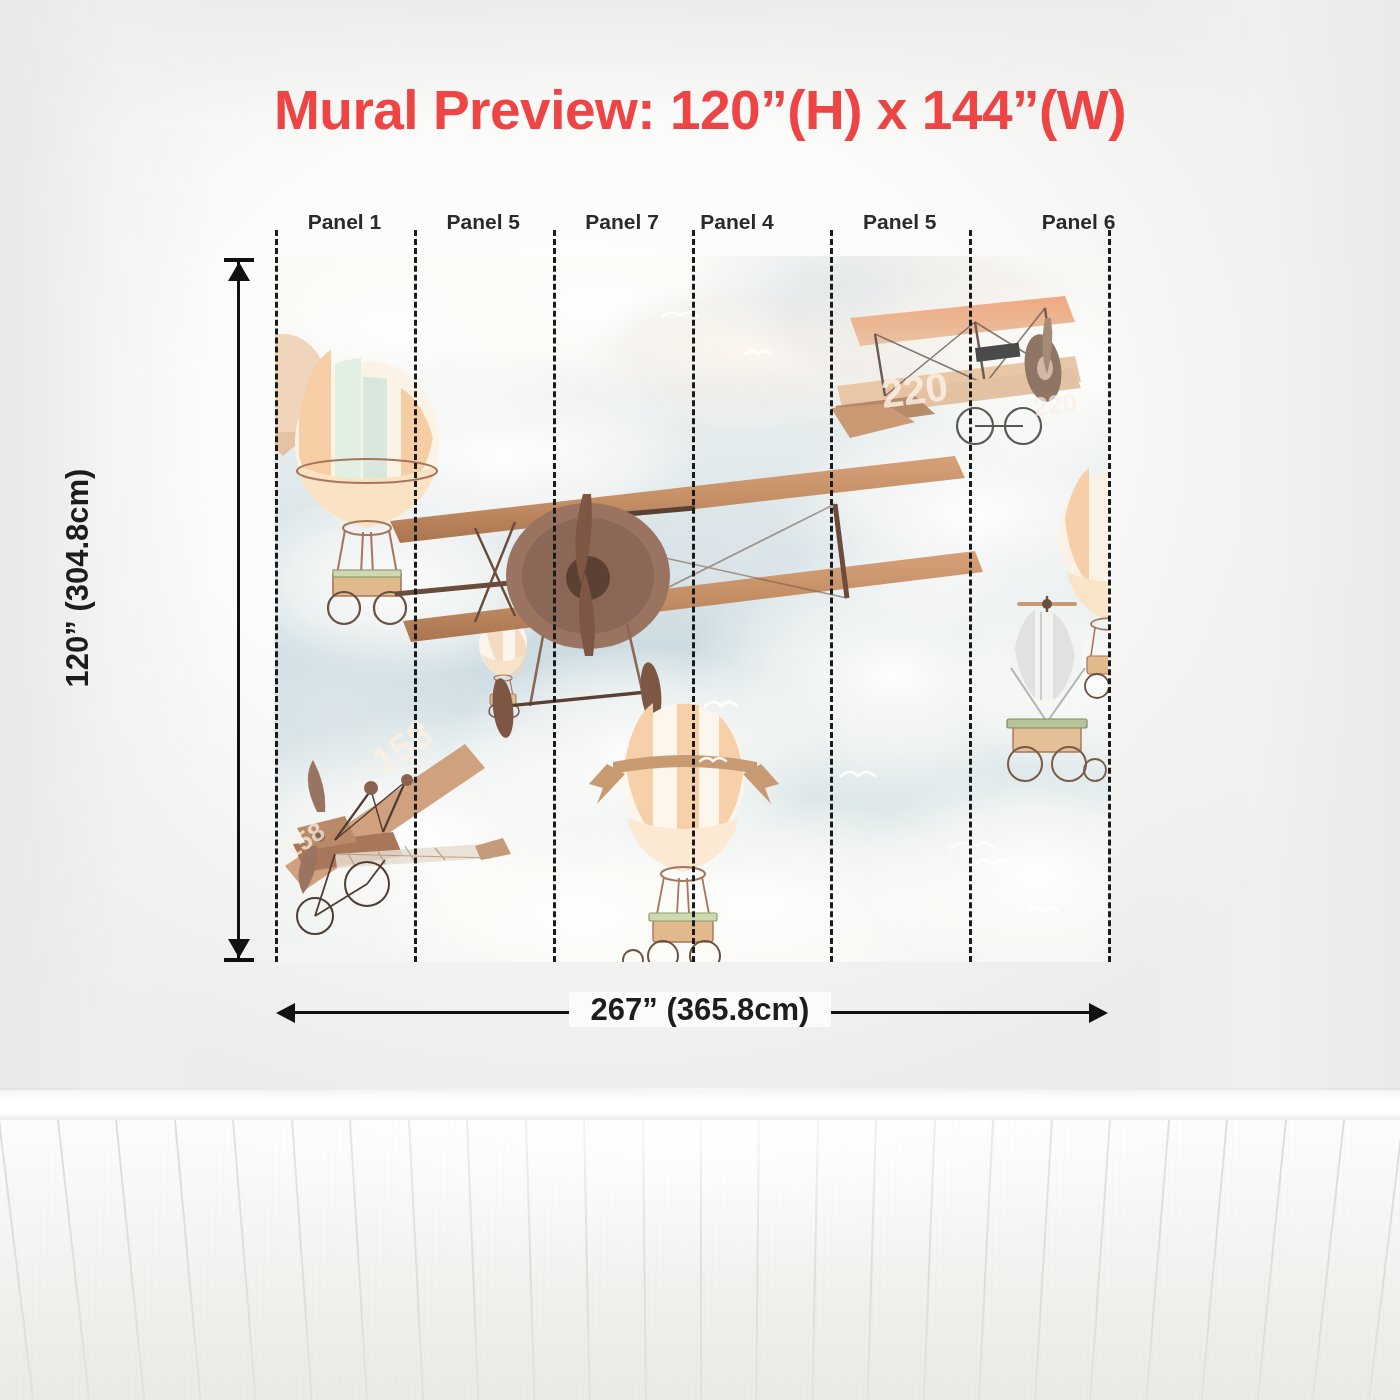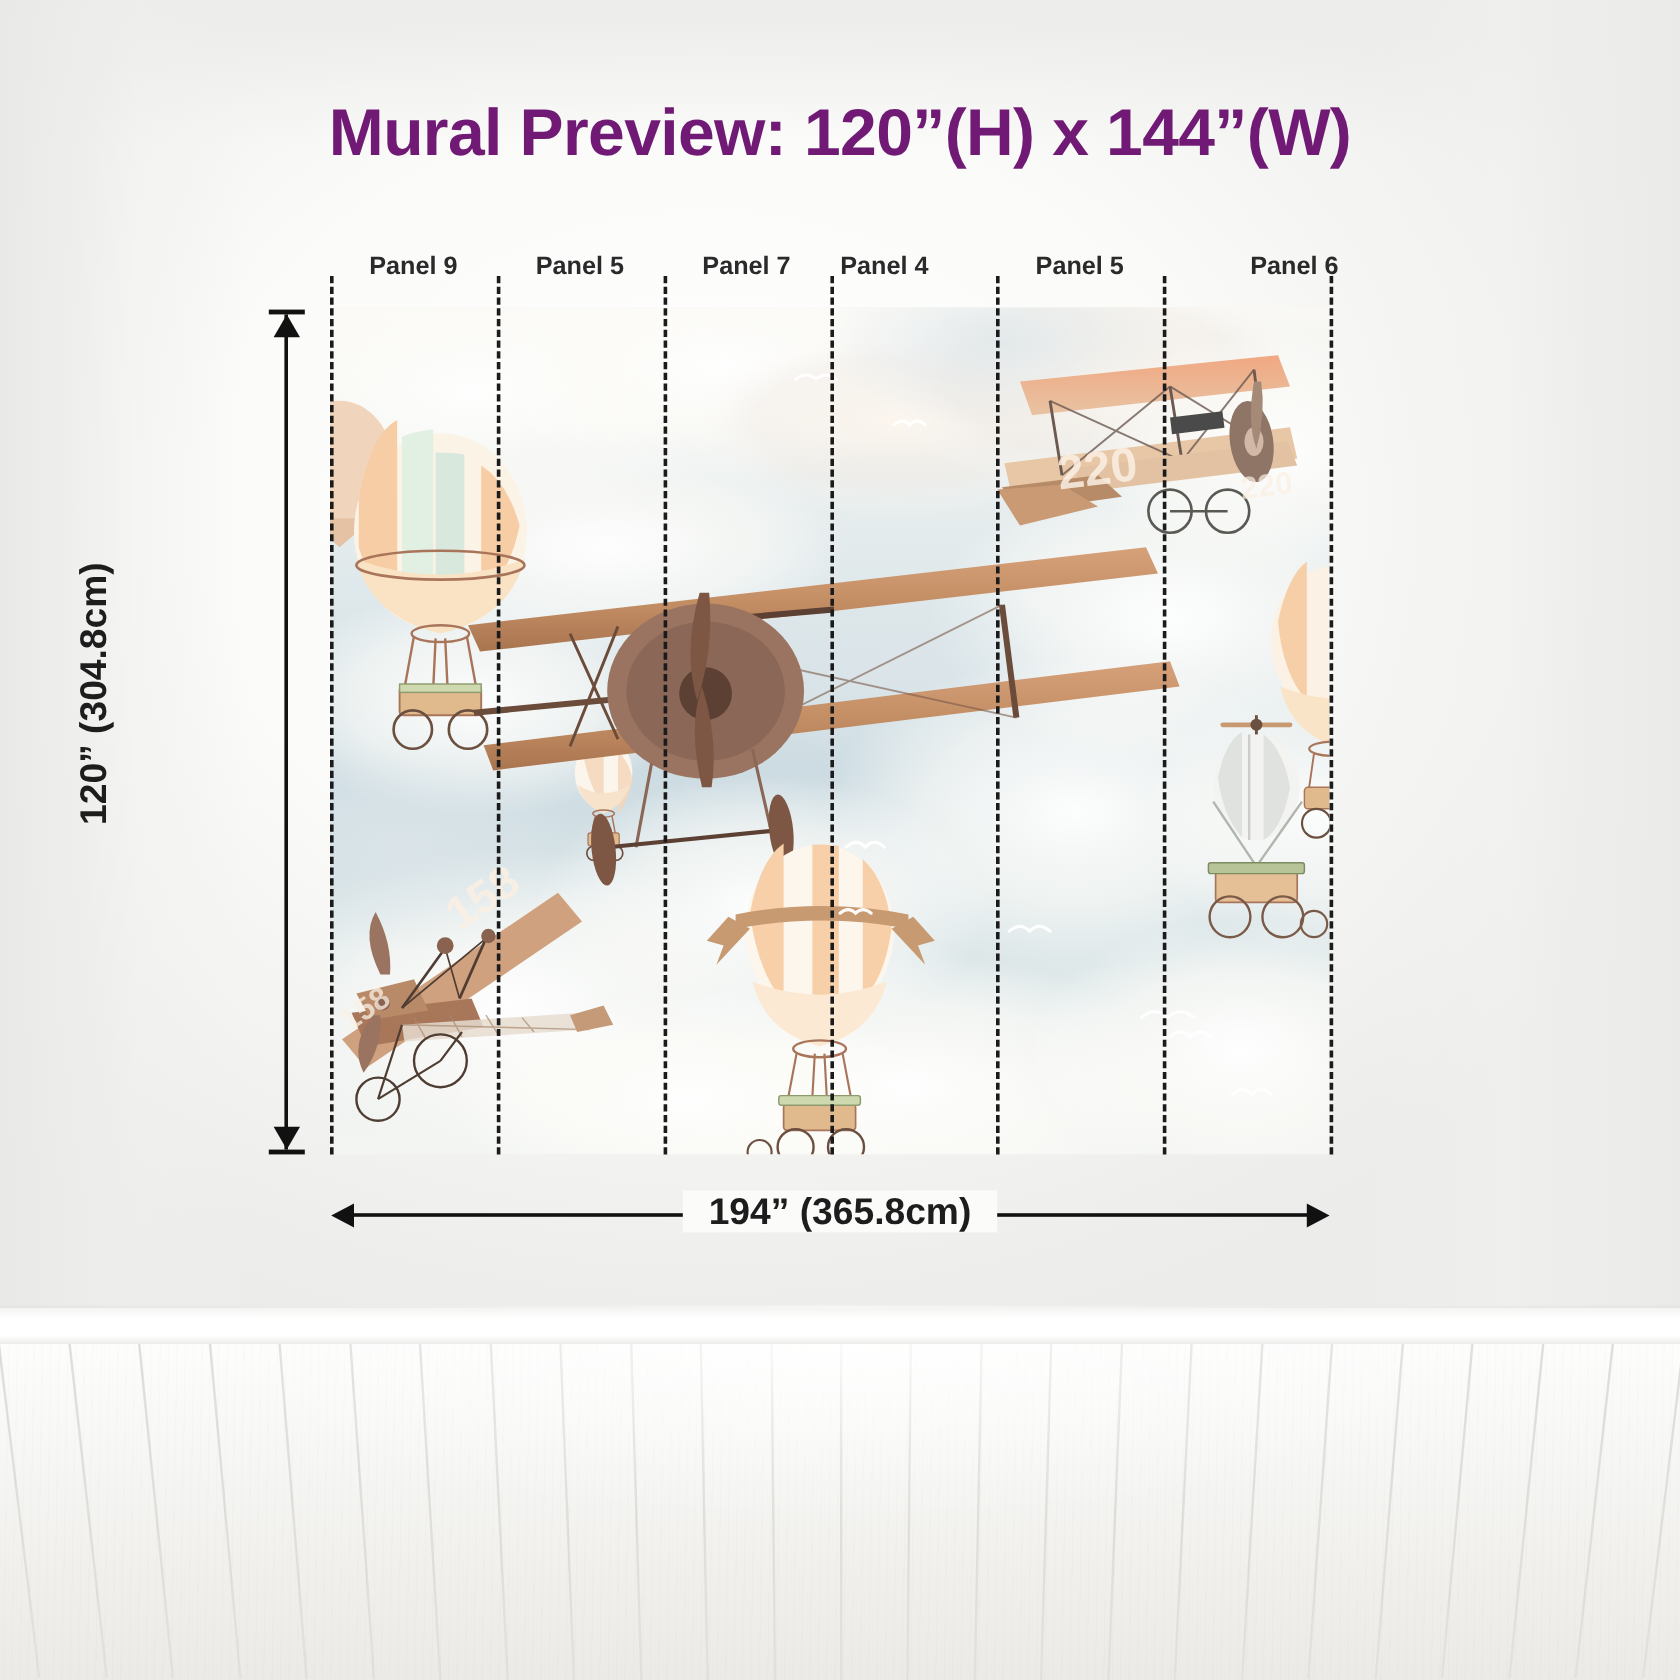--- a/index.html
+++ b/index.html
@@ -53,21 +53,21 @@
     background:radial-gradient(ellipse 760px 200px at 50% 0%, rgba(255,255,255,0.85) 0%, rgba(255,255,255,0.25) 45%, rgba(255,255,255,0) 75%);
   }
   .floor-grain{
     position:absolute;left:0;top:0;width:1400px;height:280px;
     background:repeating-linear-gradient(91deg, rgba(0,0,0,0.012) 0px, rgba(0,0,0,0.012) 1px, rgba(0,0,0,0) 1px, rgba(0,0,0,0) 7px);
   }
 
   
   .title{
     position:absolute;left:0;top:78px;width:1400px;text-align:center;
-    font-size:55px;font-weight:700;color:#701a75;letter-spacing:-0.5px;
+    font-size:55px;font-weight:700;color:#ef4444;letter-spacing:-0.5px;
     white-space:nowrap;
   }
 
   
   .mural-wrap{
     position:absolute;left:275px;top:256px;width:833px;height:706px;
   }
   .mural{
     position:absolute;left:0;top:0;width:833px;height:706px;overflow:hidden;
     background:
@@ -411,30 +411,30 @@
     <div id="panel-lines">
         <div class="pline" style="left: 0px;"></div>
         <div class="pline" style="left: 138.833px;"></div>
         <div class="pline" style="left: 277.667px;"></div>
         <div class="pline" style="left: 416.5px;"></div>
         <div class="pline" style="left: 555.333px;"></div>
         <div class="pline" style="left: 694.167px;"></div>
         <div class="pline" style="left: 833px;"></div>
       </div>
     <div id="panel-labels">
-        <div class="panel-label" style="left: 69.4167px;">Panel 9</div>
+        <div class="panel-label" style="left: 69.4167px;">Panel 1</div>
         <div class="panel-label" style="left: 208.25px;">Panel 5</div>
         <div class="panel-label" style="left: 347.083px;">Panel 7</div>
         <div class="panel-label" style="left: 462px;">Panel 4</div>
         <div class="panel-label" style="left: 624.75px; text-align: center;">Panel 5</div>
         <div class="panel-label" style="left: 763.583px; margin-left: 40px;">Panel 6</div>
       </div>
   </div>
 
   <div class="h-head-left"></div>
   <div class="h-arrow"></div>
   <div class="h-head-right"></div>
   <div class="h-label">
-    <span>194” (365.8cm)</span>
+    <span>267” (365.8cm)</span>
   </div>
 
 
 </div>
 
 </body></html>

